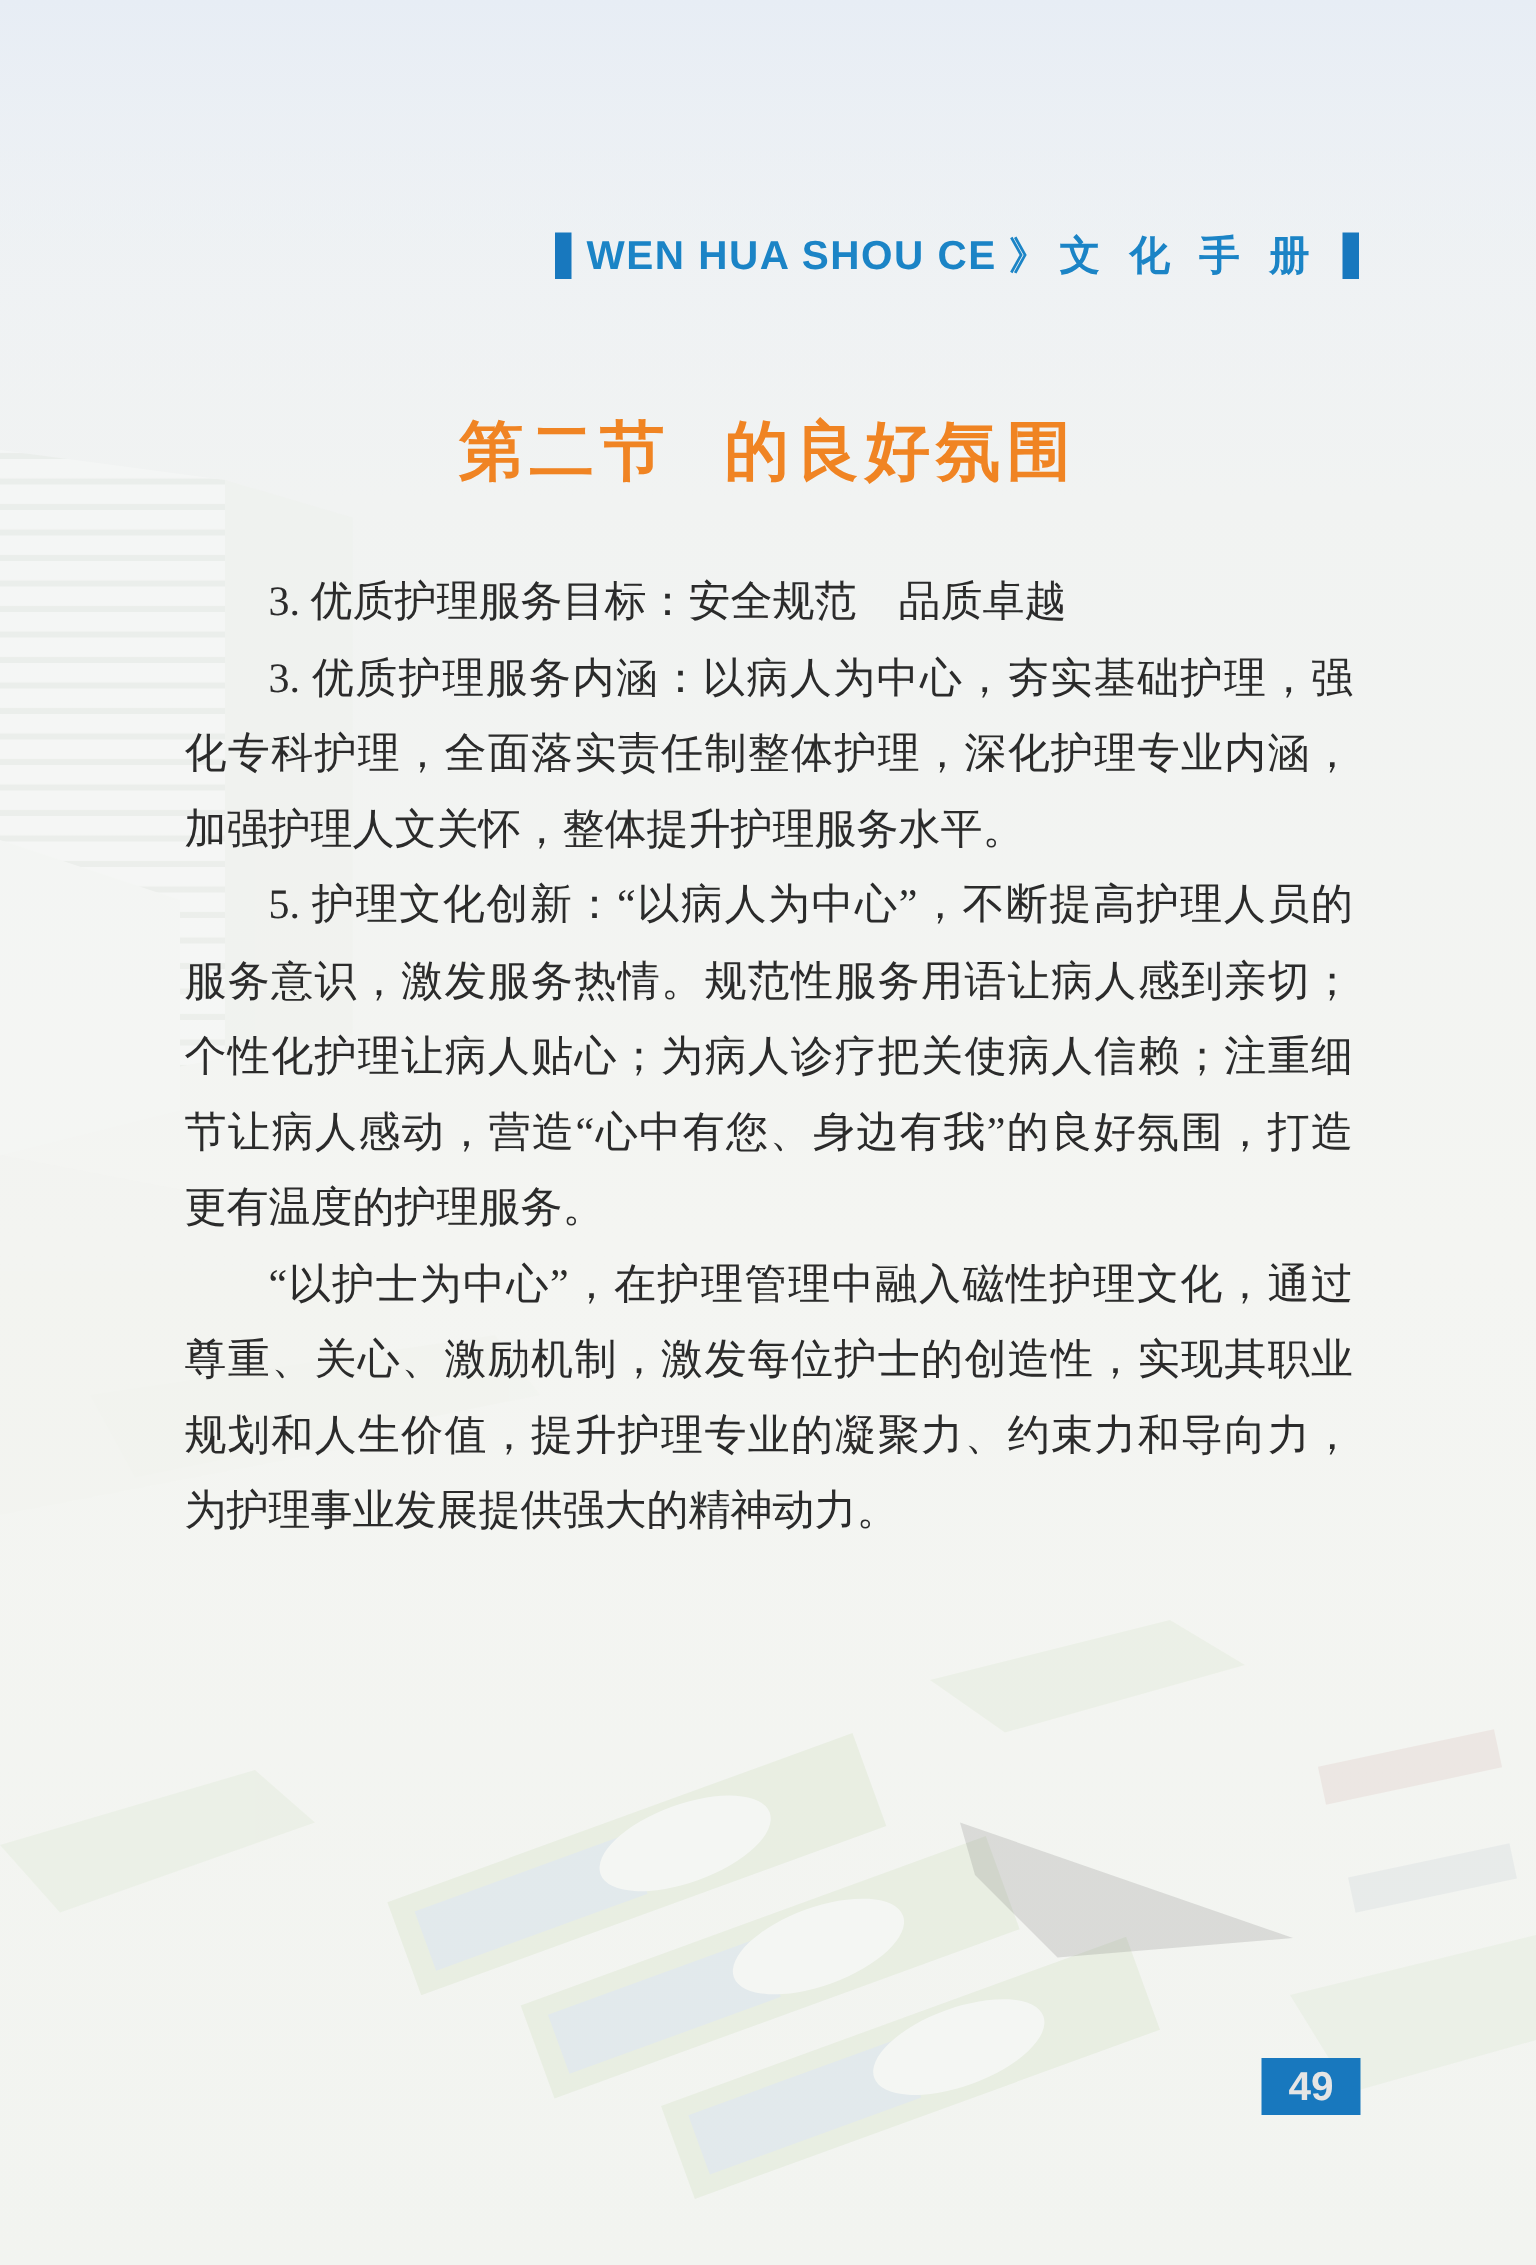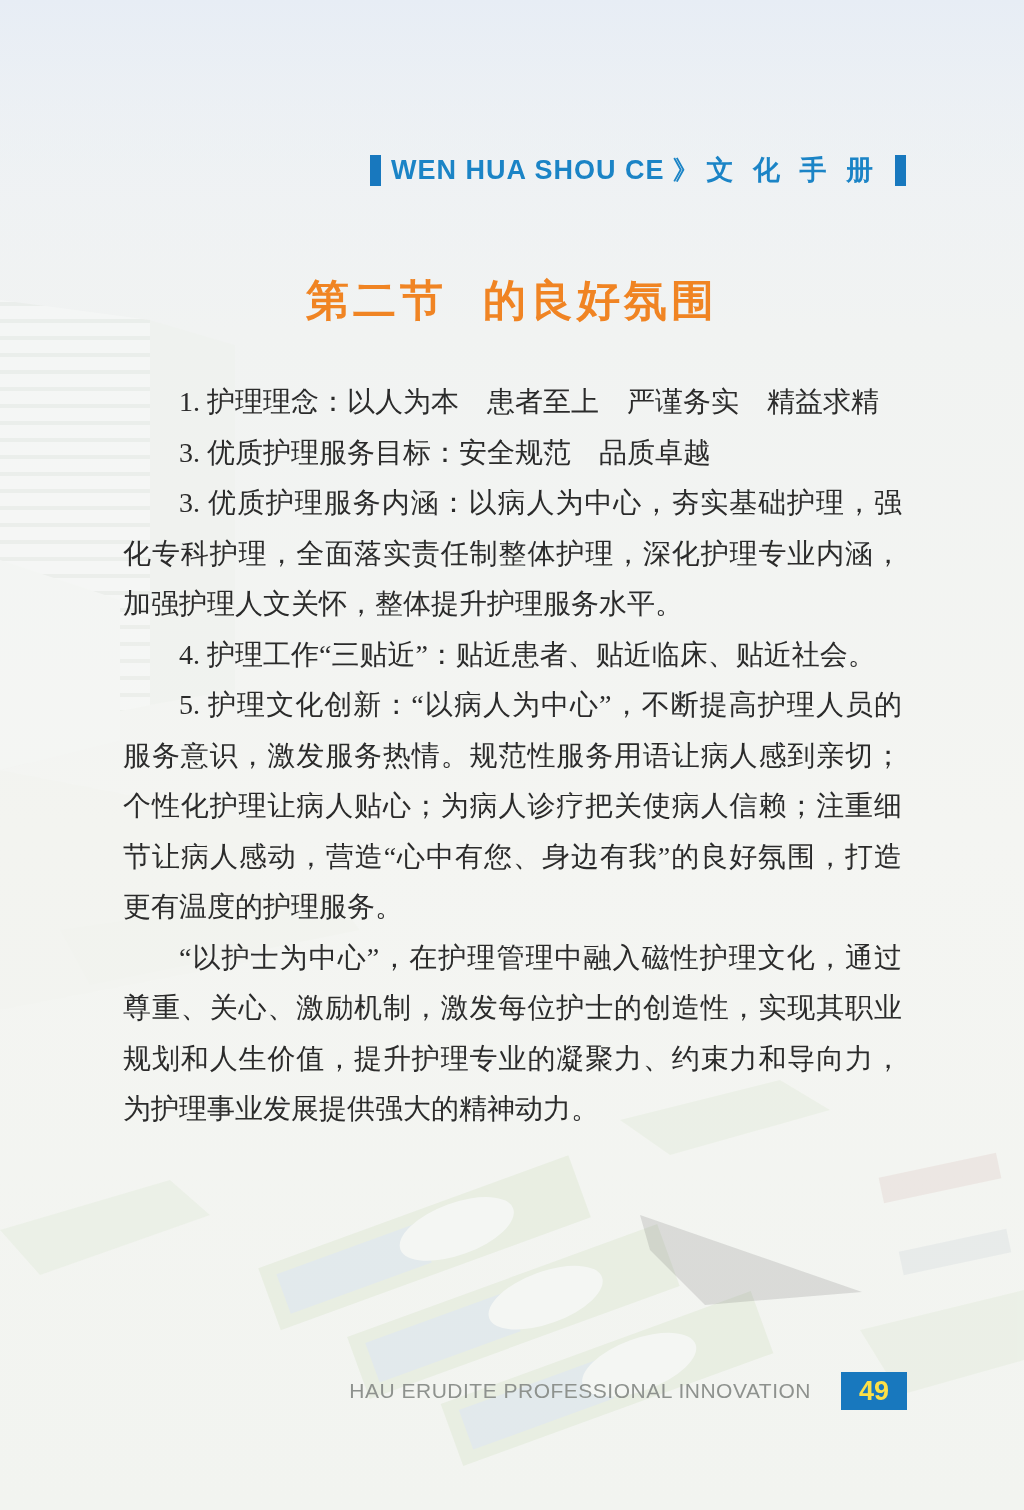--- a/index.html
+++ b/index.html
@@ -92,21 +92,21 @@
   .footer .slogan {
     color: #8e928e;
     font-size: 21px;
     letter-spacing: 0.5px;
     white-space: nowrap;
   }
   .footer .page-badge {
     width: 66px;
     height: 38px;
     background: #1878be;
-    color: #fde047;
+    color: #e5e5e5;
     font-size: 27px;
     font-weight: bold;
     display: flex;
     align-items: center;
     justify-content: center;
   }
 </style>
 </head>
 <body>
 
@@ -168,26 +168,23 @@
     <span class="cn">文 化 手 册</span>
     <span class="bar"></span>
   </div>
 
   <div class="section-title">
     <span>第二节</span>
     <span>的良好氛围</span>
   </div>
 
   <div class="body-text">
-    <p>1. 护理理念：以人为本　患者至上　严谨务实　精益求精</p>
     <p>3. 优质护理服务目标：安全规范　品质卓越</p>
     <p>3. 优质护理服务内涵：以病人为中心，夯实基础护理，强化专科护理，全面落实责任制整体护理，深化护理专业内涵，加强护理人文关怀，整体提升护理服务水平。</p>
-    <p>4. 护理工作“三贴近”：贴近患者、贴近临床、贴近社会。</p>
     <p>5. 护理文化创新：“以病人为中心”，不断提高护理人员的服务意识，激发服务热情。规范性服务用语让病人感到亲切；个性化护理让病人贴心；为病人诊疗把关使病人信赖；注重细节让病人感动，营造“心中有您、身边有我”的良好氛围，打造更有温度的护理服务。</p>
     <p>“以护士为中心”，在护理管理中融入磁性护理文化，通过尊重、关心、激励机制，激发每位护士的创造性，实现其职业规划和人生价值，提升护理专业的凝聚力、约束力和导向力，为护理事业发展提供强大的精神动力。</p>
   </div>
 
   <div class="footer">
-    <span class="slogan">HAU ERUDITE PROFESSIONAL INNOVATION</span>
     <span class="page-badge">49</span>
   </div>
 
 </div>
 
 </body></html>

